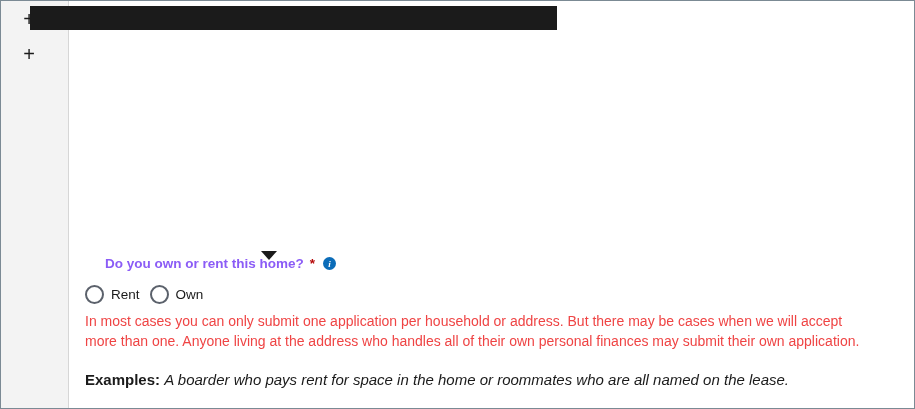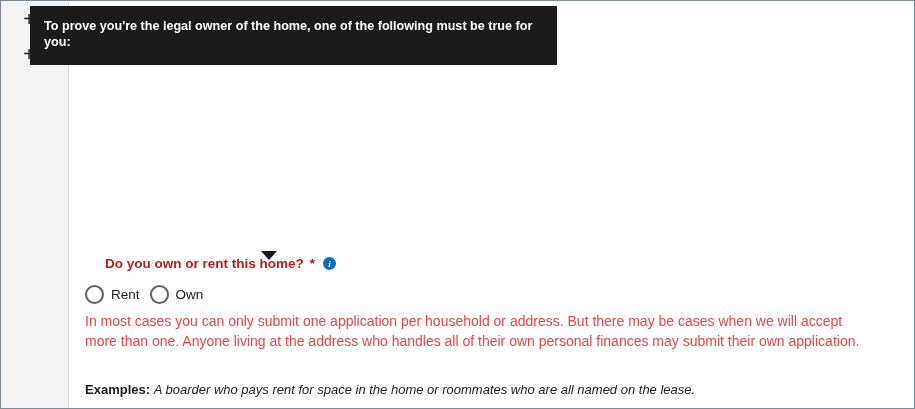--- a/index.html
+++ b/index.html
@@ -63,21 +63,21 @@
   }
   .question-row {
     display: flex;
     align-items: center;
     gap: 4px;
     margin-bottom: 8px;
   }
   .question-label {
     font-size: 13.5px;
     font-weight: bold;
-    color: #b91c1c;
+    color: #8b5cf6;
     padding-left: 20px;
   }
   .required-star {
     color: #b50909;
     font-size: 13.5px;
     font-weight: bold;
     margin-left: 2px;
   }
   .info-icon {
     display: inline-flex;
@@ -120,23 +120,23 @@
     color: #1b1b1b;
   }
   .help-text {
     font-size: 14px;
     color: #ef4444;
     line-height: 1.42;
     margin-top: 8px;
     width: 790px;
   }
   .examples {
-    font-size: 13px;
+    font-size: 15px;
     color: #1b1b1b;
-    margin-top: 30px;
+    margin-top: 19px;
   }
   .examples b { font-weight: bold; }
   .examples i { font-style: italic; }
 
   
   .tooltip {
     position: absolute;
     left: 29px;
     top: 5px;
     width: 527px;
@@ -218,17 +218,16 @@
 
       <div class="examples">
         <b>Examples:</b>
         <i>A boarder who pays rent for space in the home or roommates who are all named on the lease.</i>
       </div>
 
     </div>
   </div>
 
   <div class="tooltip">
-    <div class="tooltip-title">To prove you're the legal owner of the home, one of the following must be true for you:</div>
   </div>
   <div class="tooltip-arrow"></div>
 
 </div>
 
 </body></html>

